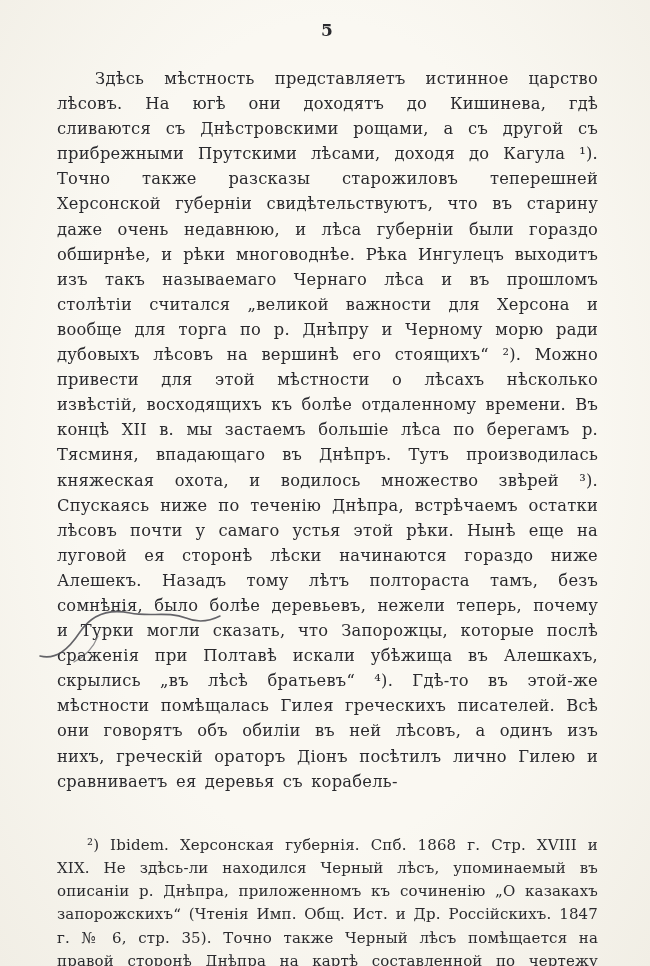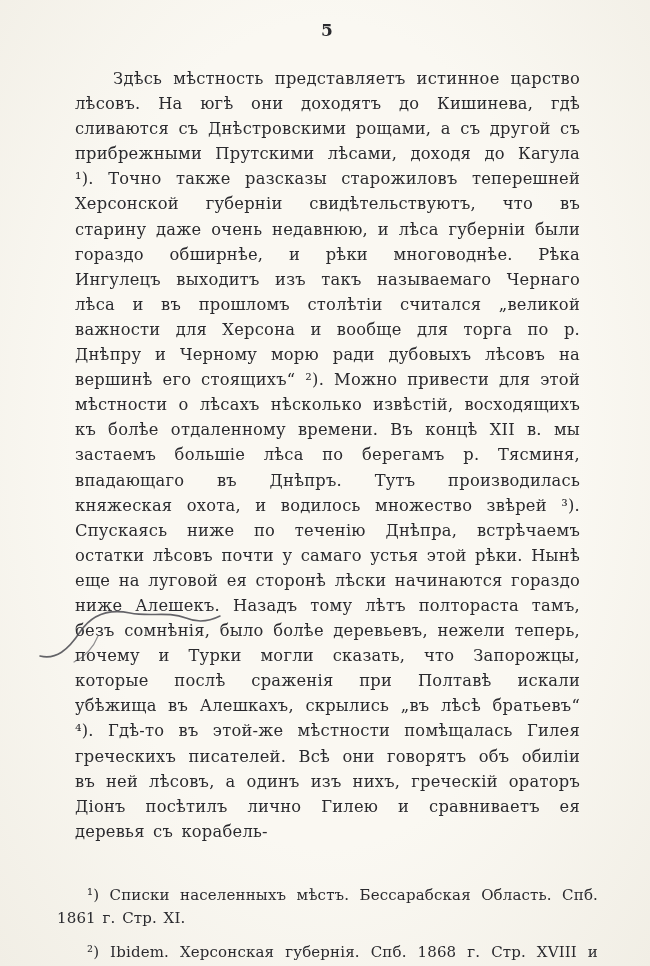--- a/index.html
+++ b/index.html
@@ -22,21 +22,21 @@
     padding: 20px 52px 20px 57px;
   }
   .page-number {
     text-align: center;
     font-weight: bold;
     font-size: 17px;
     letter-spacing: 1px;
     margin-bottom: 26px;
   }
   .body-text {
-    margin: 18px;
+    margin: 0;
     font-size: 16.3px;
     line-height: 25.1px;
     text-align: justify;
     text-indent: 38px;
     letter-spacing: 0.015em;
     word-spacing: 0.18em;
   }
   .footnotes {
     margin-top: 40px;
   }
@@ -65,18 +65,17 @@
   <div class="page-number">5</div>
 
   <p class="body-text">Здѣсь мѣстность представляетъ истинное царство лѣсовъ. На югѣ они доходятъ до Кишинева, гдѣ сливаются съ Днѣстровскими рощами, а съ другой съ прибрежными Прутскими лѣсами, доходя до Кагула ¹). Точно также разсказы старожиловъ теперешней Херсонской губерніи свидѣтельствуютъ, что въ старину даже очень недавнюю, и лѣса губерніи были гораздо обширнѣе, и рѣки многоводнѣе. Рѣка Ингулецъ выходитъ изъ такъ называемаго Чернаго лѣса и въ прошломъ столѣтіи считался „великой важности для Херсона и вообще для торга по р. Днѣпру и Черному морю ради дубовыхъ лѣсовъ на вершинѣ его стоящихъ“ ²). Можно привести для этой мѣстности о лѣсахъ нѣсколько извѣстій, восходящихъ къ болѣе отдаленному времени. Въ концѣ XII в. мы застаемъ большіе лѣса по берегамъ р. Тясминя, впадающаго въ Днѣпръ. Тутъ производилась княжеская охота, и водилось множество звѣрей ³). Спускаясь ниже по теченію Днѣпра, встрѣчаемъ остатки лѣсовъ почти у самаго устья этой рѣки. Нынѣ еще на луговой ея сторонѣ лѣски начинаются гораздо ниже Алешекъ. Назадъ тому лѣтъ полтораста тамъ, безъ сомнѣнія, было болѣе деревьевъ, нежели теперь, почему и Турки могли сказать, что Запорожцы, которые послѣ сраженія при Полтавѣ искали убѣжища въ Алешкахъ, скрылись „въ лѣсѣ братьевъ“ ⁴). Гдѣ-то въ этой-же мѣстности помѣщалась Гилея греческихъ писателей. Всѣ они говорятъ объ обиліи въ ней лѣсовъ, а одинъ изъ нихъ, греческій ораторъ Діонъ посѣтилъ лично Гилею и сравниваетъ ея деревья съ корабель-</p>
 
   <svg class="pen-mark" width="190" height="70" viewBox="0 0 190 70">
     <path d="M6 58 C 22 62, 34 52, 46 34 C 56 19, 72 10, 96 15 C 116 19, 134 13, 152 20 C 164 25, 176 23, 186 18" fill="none" stroke="#4a4a50" stroke-width="1.6" stroke-linecap="round"></path>
     <path d="M40 64 C 52 58, 60 48, 64 38" fill="none" stroke="#4a4a50" stroke-width="1.2" stroke-linecap="round" opacity="0.7"></path>
   </svg>
 
   <div class="footnotes">
-    <p class="footnote">¹) Списки населенныхъ мѣстъ. Бессарабская Область. Спб. 1861 г. Стр. XI.</p>
     <p class="footnote">²) Ibidem. Херсонская губернія. Спб. 1868 г. Стр. XVIII и XIX. Не здѣсь-ли находился Черный лѣсъ, упоминаемый въ описаніи р. Днѣпра, приложенномъ къ сочиненію „О казакахъ запорожскихъ“ (Чтенія Имп. Общ. Ист. и Др. Россійскихъ. 1847 г. № 6, стр. 35). Точно также Черный лѣсъ помѣщается на правой сторонѣ Днѣпра на картѣ составленной по чертежу царевича Ѳеодора Борисовича. Эта карта приложена ко II тому Сказаній современниковъ о Дмитріѣ Самозванцѣ, Спб. 1859 г.</p>
 
   </div>
 
 </div>
 
 </body></html>

